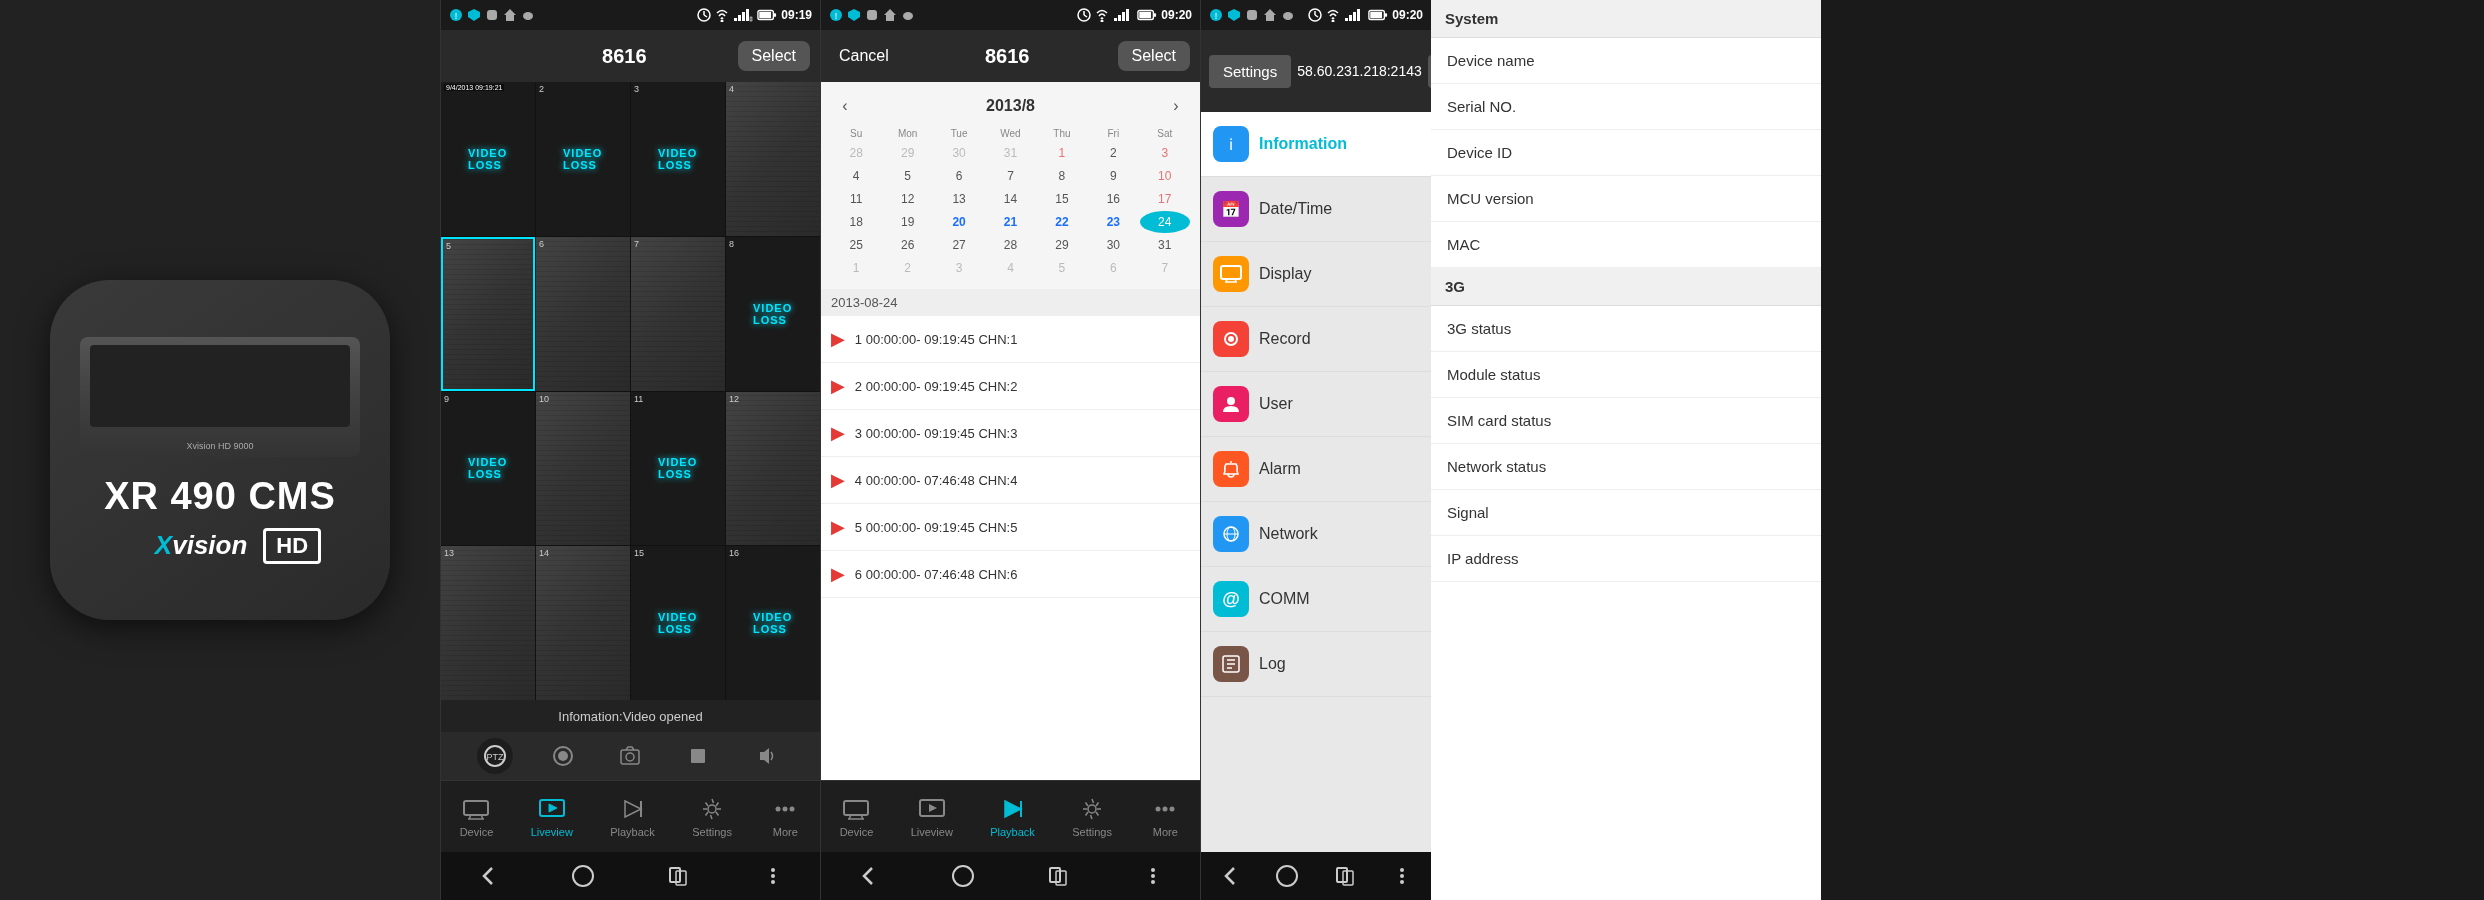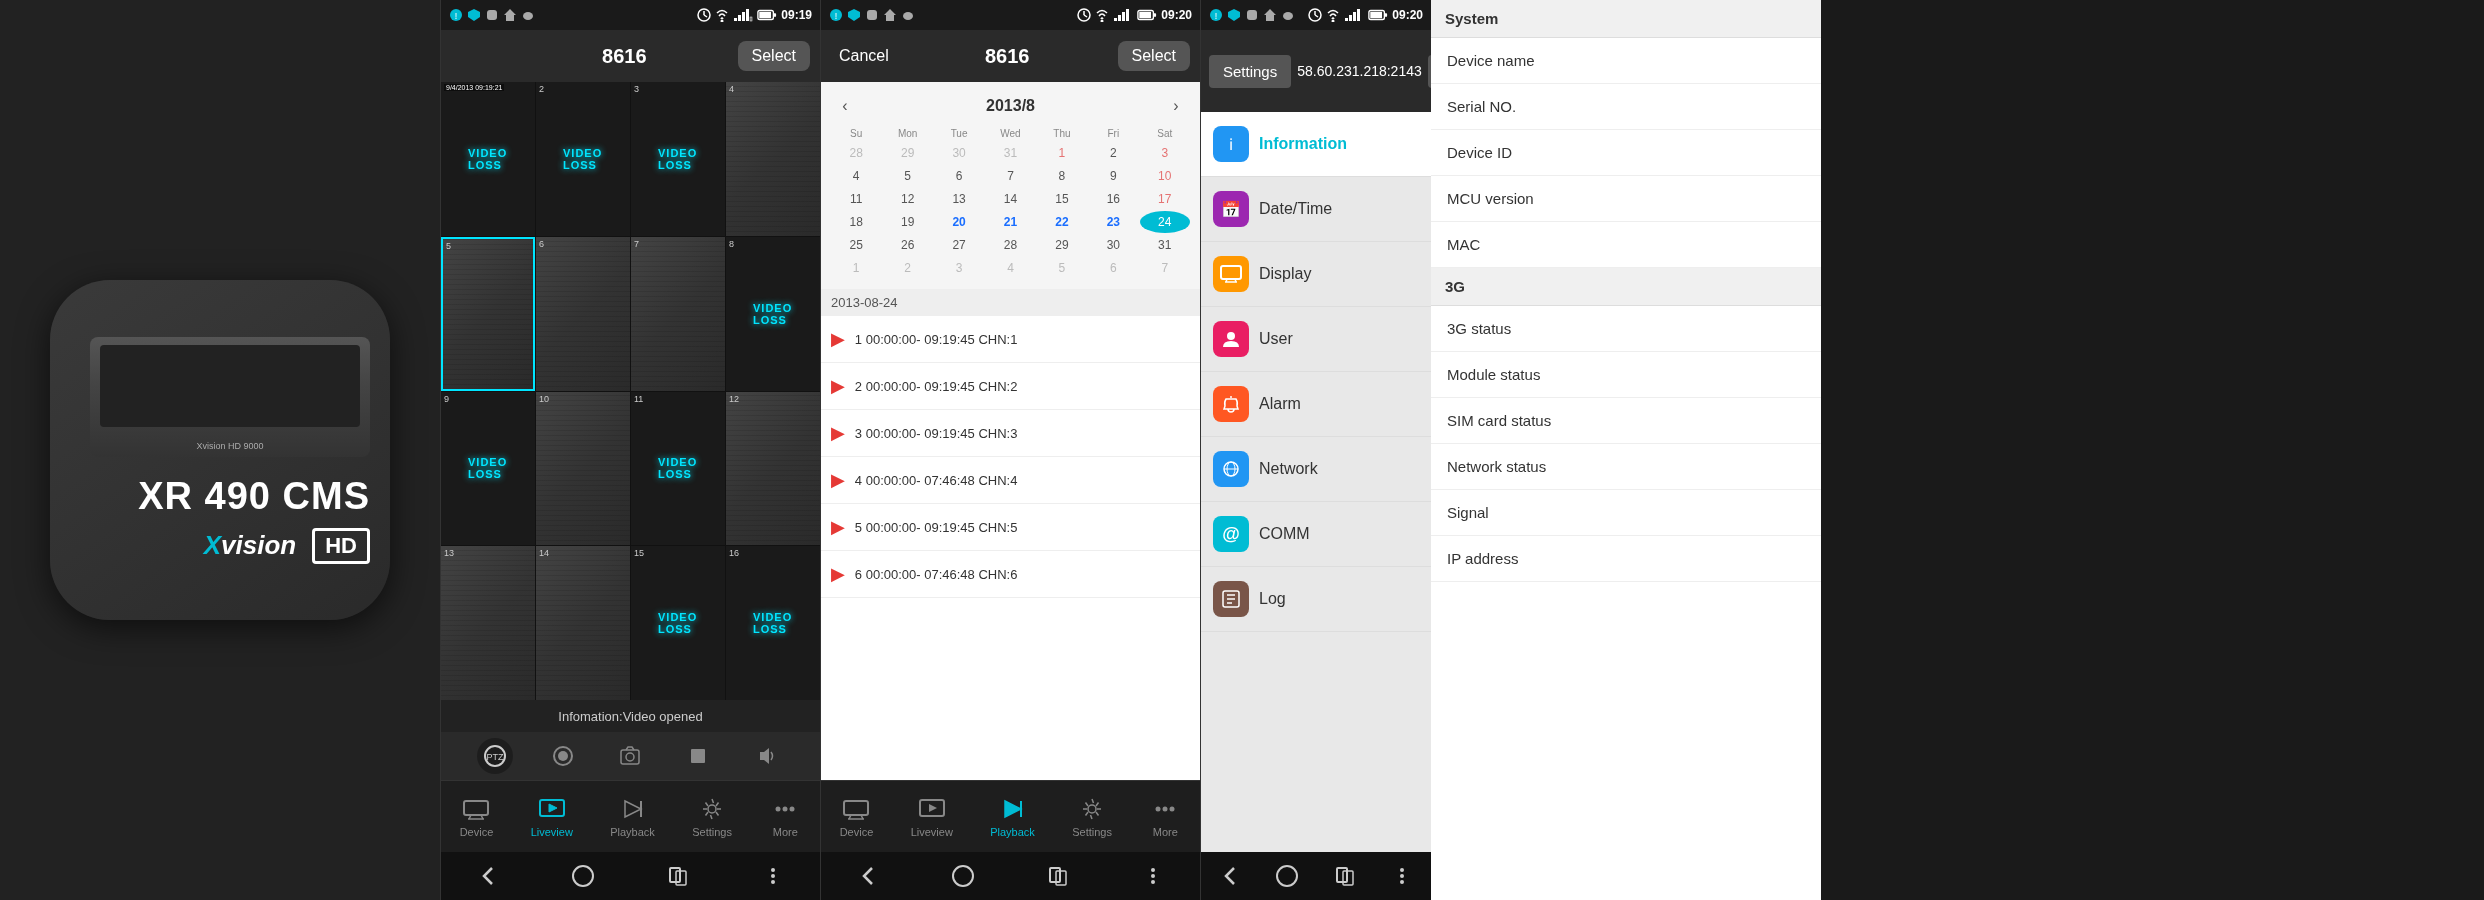--- a/index.html
+++ b/index.html
@@ -23,21 +23,21 @@
       justify-content: center;
       flex-shrink: 0;
     }
     .logo-box {
       width: 340px;
       height: 340px;
       background: linear-gradient(145deg, #3a3a3a, #2a2a2a);
       border-radius: 60px;
       display: flex;
       flex-direction: column;
-      align-items: flex-end;
+      align-items: center;
       justify-content: center;
       box-shadow: 0 8px 32px rgba(0,0,0,0.6);
       padding: 20px;
     }
     .logo-device-img {
       width: 280px;
       height: 120px;
       background: linear-gradient(180deg, #555 0%, #444 40%, #333 100%);
       border-radius: 8px;
       margin-bottom: 18px;
@@ -1047,20 +1047,29 @@
     <div class="settings-menu-item">
       <div class="settings-menu-icon icon-display">
         <svg width="22" height="18" viewBox="0 0 22 18">
             <rect x="1" y="1" width="20" height="13" rx="2" stroke="white" stroke-width="2" fill="none"></rect>
             <line x1="7" y1="14" x2="6" y2="17" stroke="white" stroke-width="1.5"></line>
             <line x1="15" y1="14" x2="16" y2="17" stroke="white" stroke-width="1.5"></line>
             <line x1="5" y1="17" x2="17" y2="17" stroke="white" stroke-width="1.5"></line>
           </svg>
       </div>
       <span class="settings-menu-label">Display</span>
+    </div>
+    <div class="settings-menu-item">
+      <div class="settings-menu-icon icon-record">
+        <svg width="22" height="18" viewBox="0 0 22 18">
+            <circle cx="11" cy="9" r="6" fill="none" stroke="white" stroke-width="2"></circle>
+            <circle cx="11" cy="9" r="3" fill="white"></circle>
+          </svg>
+      </div>
+      <span class="settings-menu-label">Record</span>
     </div>
     <div class="settings-menu-item">
       <div class="settings-menu-icon icon-user">
         <svg width="22" height="18" viewBox="0 0 22 18">
             <circle cx="11" cy="6" r="4" fill="white"></circle>
             <path d="M3 17 Q3 11 11 11 Q19 11 19 17" fill="white"></path>
           </svg>
       </div>
       <span class="settings-menu-label">User</span>
     </div>

